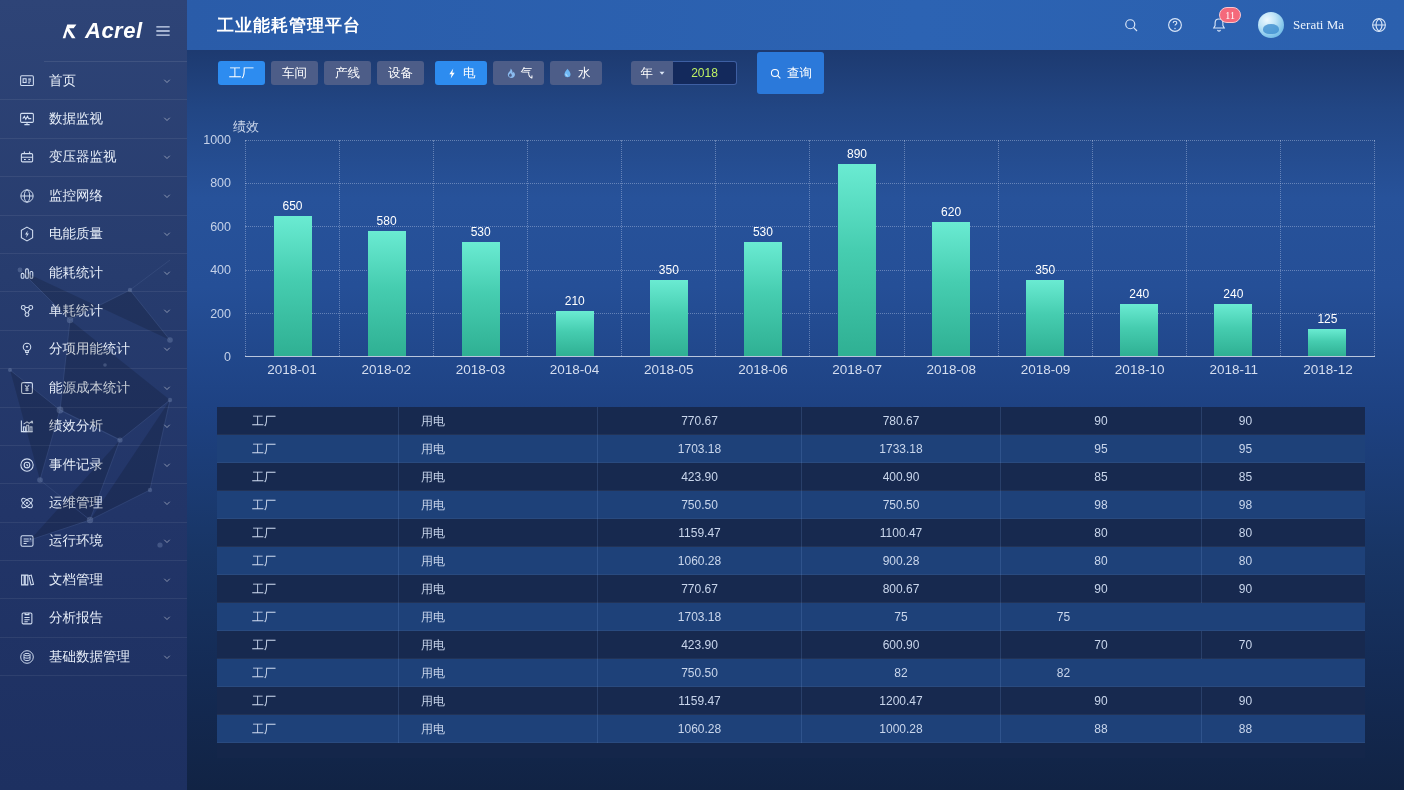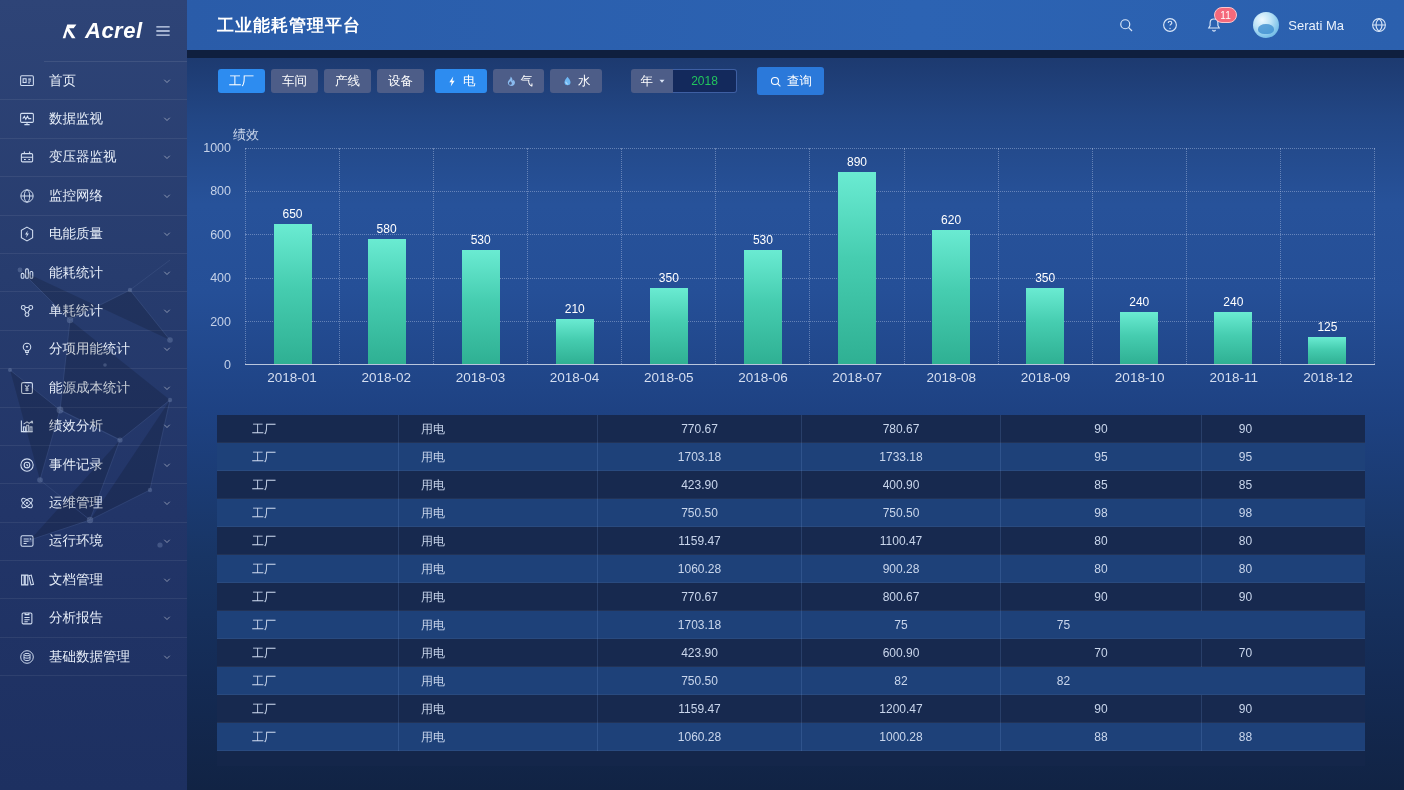--- a/index.html
+++ b/index.html
@@ -21,54 +21,54 @@
   .nav-item .nico { width:18px; height:18px; color:#d3dff2; margin-right:13px; flex:0 0 auto; }
   .nav-item .nlabel { color:#e6edf8; font-size:13.5px; white-space:nowrap; }
   .nav-item .chev { margin-left:auto; width:12px; height:12px; color:rgba(255,255,255,.45); }
   .constellation { position:absolute; left:0; bottom:0; pointer-events:none; }
 
   
   .header { position:absolute; left:187px; top:0; right:0; height:50px;
             background:linear-gradient(90deg,#2a5ca9 0%,#2c63b3 60%,#2b60ae 100%);
             display:flex; align-items:center; padding:0 16px 0 30px; z-index:2; }
   .page-title { color:#fff; font-size:17px; font-weight:bold; letter-spacing:1px; }
-  .header-right { margin-left:auto; display:flex; align-items:center; }
+  .header-right { margin-left:auto; display:flex; align-items:center;font-family:Liberation Serif, serif; }
   .hicon { width:18px; height:18px; color:#d9e6f8; cursor:pointer; }
   .hgap { margin-left:26px; position:relative; display:flex; align-items:center; }
   .badge { position:absolute; top:-9px; left:9px; background:#f5697b; color:#fff; font-size:10px;
            height:16px; min-width:22px; padding:0 5px; border-radius:9px; display:flex;
            align-items:center; justify-content:center; border:1px solid #fbc6cd; }
   .avatar { width:26px; height:26px; border-radius:50%; cursor:pointer; position:relative; overflow:hidden;
             background:radial-gradient(circle at 35% 30%,#eef9ff 0%,#bfe4f7 35%,#7ec3ea 70%,#59a7d8 100%); }
   .avatar::after { content:""; position:absolute; left:5px; top:12px; width:16px; height:10px;
                    border-radius:50% 50% 40% 40%; background:#3f8fd0; opacity:.8; }
   .user-name { color:#eaf2fc; font-size:13px; margin-left:9px; cursor:pointer; }
 
   
   .main { position:absolute; left:187px; top:50px; right:0; bottom:0;
           background:linear-gradient(180deg,#1d3a70 0%,#224684 8%,#27529a 20%,#254f97 32%,
-                      #1e4283 48%,#183565 68%,#142b55 84%,#112344 100%); overflow:hidden;margin-top:8px; }
+                      #1e4283 48%,#183565 68%,#142b55 84%,#112344 100%); overflow:hidden; }
 
   
   .filter-bar { position:absolute; left:31px; top:11px; height:24px; display:flex; align-items:center; }
   .btn { height:24px; display:inline-flex; align-items:center; justify-content:center;
          border-radius:3px; background:#4d5d88; color:#fff; font-size:12.5px; padding:0 11px;
          margin-right:6px; cursor:pointer; white-space:nowrap; }
   .btn.active { background:#2d8cf0; }
   .btn .bico { width:13px; height:13px; margin-right:4px; }
   .energy-group { margin-left:5px; display:flex; }
   .energy-group .btn { margin-right:6px; }
   .year-group { margin-left:23px; display:flex; align-items:center; }
   .year-select { height:24px; background:#4d5d88; border-radius:3px 0 0 3px; color:#fff;
                  font-size:12.5px; display:flex; align-items:center; padding:0 6px 0 10px; cursor:pointer; }
   .year-select .caret { width:10px; height:10px; margin-left:4px; color:#dbe5f5; }
   .year-input { width:64px; height:24px; background:#13295c; border:1px solid #3e5fa3; border-left:none;
-                border-radius:0 3px 3px 0; color:#22c55e; font-size:12px; text-align:center;
+                border-radius:0 3px 3px 0; color:#bef264; font-size:12px; text-align:center;
                 font-family:inherit; outline:none; }
-  .query-btn { margin-left:20px; height:28px; background:#2b79da; border-radius:3px; color:#fff;
+  .query-btn { margin-left:20px; height:42px; background:#2b79da; border-radius:3px; color:#fff;
                font-size:12.5px; display:flex; align-items:center; padding:0 12px; cursor:pointer; }
   .query-btn .bico { width:13px; height:13px; margin-right:5px; }
 
   
   .chart-title { position:absolute; left:46px; top:68px; color:#ccd7eb; font-size:13px; }
   .y-labels { position:absolute; left:0; top:90px; width:50px; height:217px; }
   .y-labels span { position:absolute; right:6px; transform:translateY(-7px); color:#c4d1e8;
                    font-size:12.5px; }
   .plot { position:absolute; left:58px; top:90px; width:1130px; height:217px;
           border-bottom:1px solid #b9c6dd; }

